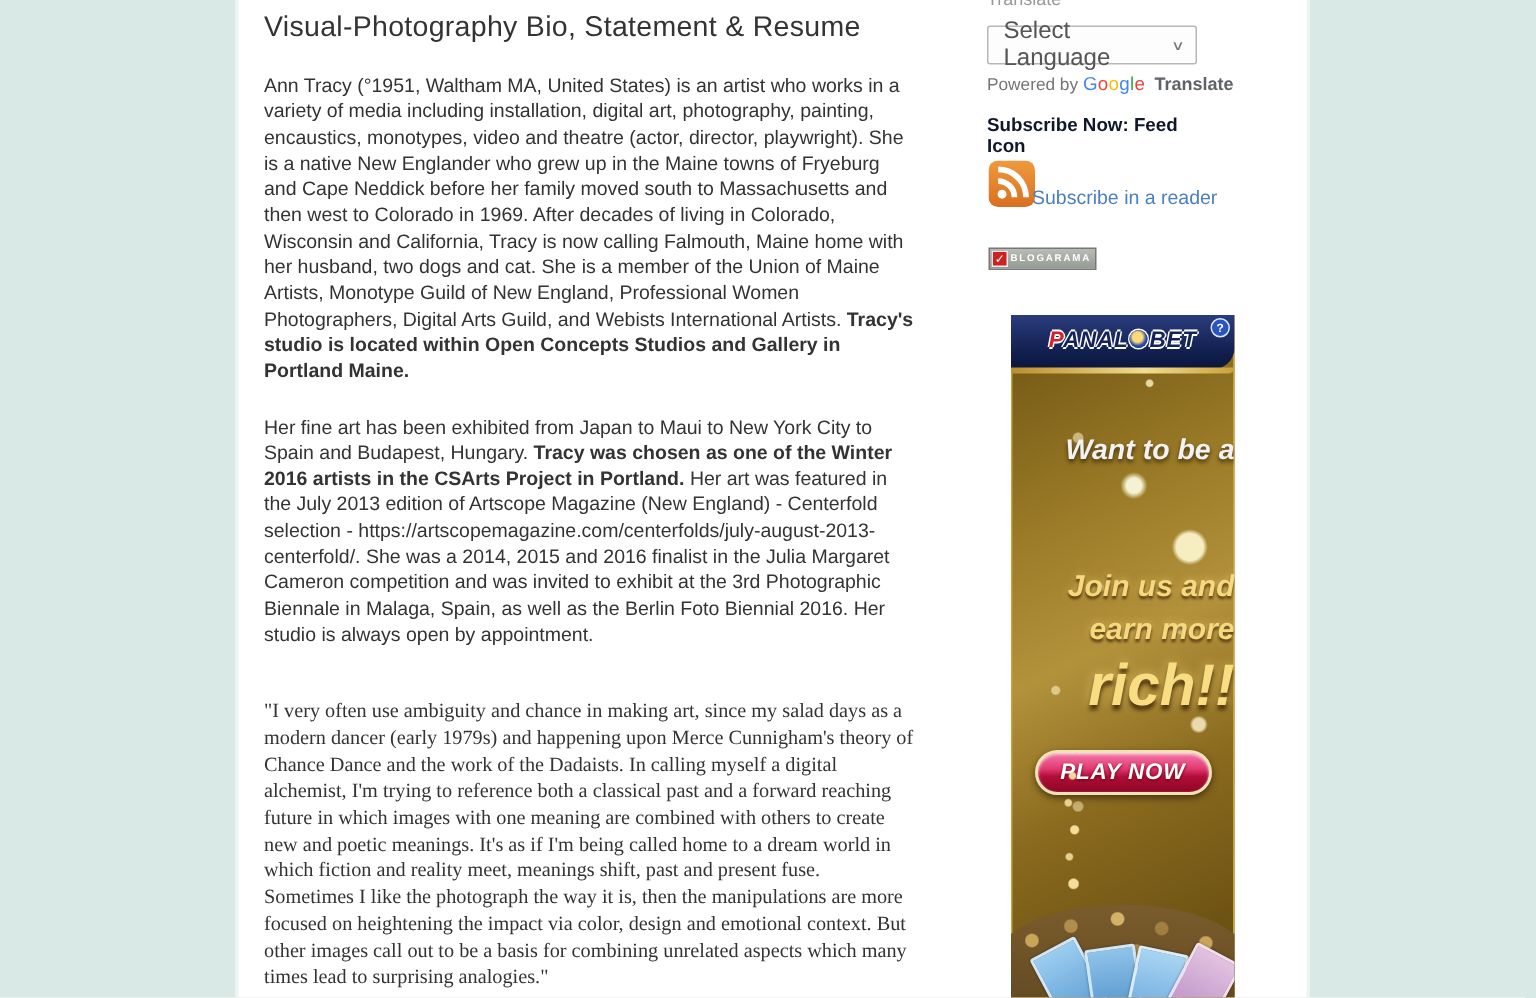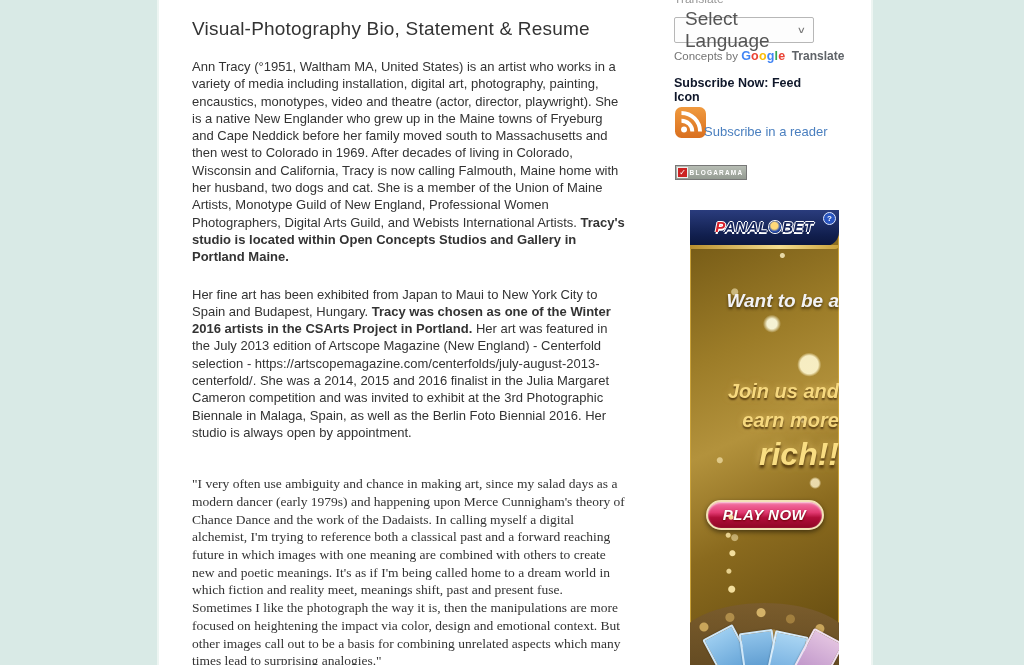--- a/index.html
+++ b/index.html
@@ -10,43 +10,43 @@
     position:relative;
   }
   .page{
     position:absolute;left:157px;top:0;width:716px;height:665px;
     background:#ffffff;
     border-left:2px solid #edf5f2;border-right:2px solid #edf5f2;
     box-sizing:border-box;
     display:flex;
   }
   
-  .main-col{width:434px;margin-left:33px;padding-top:12px;}
+  .main-col{width:434px;margin-left:17px;padding-top:2px;}
   .post-title{
     font-size:19px;font-weight:400;color:#333;margin:6px 0 18px;
     letter-spacing:.2px;
   }
   .para{color:#333;margin:0;}
   .para.sans{font-family:"Liberation Sans",sans-serif;font-size:13px;line-height:17.3px;}
   .para.serif{font-family:"Liberation Serif","DejaVu Serif",serif;font-size:13.5px;line-height:17.7px;}
   .para .b{font-weight:700;}
   
   .sidebar{position:relative;width:143px;margin-left:48px;height:665px;}
   .translate-label-clip{position:absolute;top:0;left:0;height:6px;overflow:hidden;width:100px;}
   .translate-label{display:block;margin-top:-8px;font-size:12px;color:#999;}
   .lang-select{
     position:absolute;top:17px;left:0;width:140px;height:26px;box-sizing:border-box;
     border:1px solid #b7b7b7;background:#fdfdfd;border-radius:2px;
     display:flex;align-items:center;justify-content:space-between;
     padding:0 8px 0 10px;cursor:pointer;
   }
-  .lang-select .val{font-size:19px;color:#555;}
+  .lang-select .val{font-size:16px;color:#555;}
   .lang-select .chev{font-size:9px;color:#777;transform:scaleX(1.4);}
   .powered{position:absolute;top:49px;left:0;font-size:11.5px;color:#757575;white-space:nowrap;}
-  .powered .gword{font-weight:700;font-size:12.5px;letter-spacing:.2px;}
+  .powered .gword{font-weight:400;font-size:12.5px;letter-spacing:.2px;}
   .powered .gtrans{font-weight:700;color:#5f6368;font-size:12px;margin-left:3px;}
   .subscribe-head{position:absolute;top:76px;left:0;font-size:12.5px;font-weight:700;color:#0f172a;}
   .feed-icon{position:absolute;top:107px;left:1px;width:31px;height:31px;display:block;cursor:pointer;}
   .subscribe-link{
     position:absolute;top:124px;left:30px;font-size:13px;color:#4a7fbf;
     text-decoration:none;cursor:pointer;white-space:nowrap;
   }
   .blogarama{
     position:absolute;top:165px;left:1px;width:72px;height:15px;box-sizing:border-box;
     border:1px solid #777;background:linear-gradient(#b7bdb4,#949b92);
@@ -101,21 +101,21 @@
   .ad-info{
     position:absolute;top:2px;right:3px;width:11px;height:11px;border-radius:50%;
     background:#2a55c0;border:1px solid #dfe8ff;color:#fff;font-size:8px;line-height:11px;
     text-align:center;font-weight:700;cursor:pointer;
   }
   .ad-line{position:absolute;left:0;right:0;text-align:right;font-style:italic;font-weight:700;white-space:nowrap;}
   .ad-want1{top:80px;font-size:19px;color:#f2f2f4;text-shadow:0 2px 3px rgba(40,25,0,.75);}
   .ad-want2{top:113px;font-size:21px;color:#f2f2f4;text-shadow:0 2px 3px rgba(40,25,0,.75);}
   .ad-join1{top:170px;font-size:20px;color:#f6d87e;text-shadow:0 2px 2px rgba(60,35,0,.8),0 0 6px rgba(255,220,130,.5);}
   .ad-join2{top:199px;font-size:20px;color:#f6d87e;text-shadow:0 2px 2px rgba(60,35,0,.8),0 0 6px rgba(255,220,130,.5);}
-  .ad-join3{top:226px;font-size:32px;color:#f9dd82;text-shadow:0 3px 3px rgba(60,35,0,.85),0 0 8px rgba(255,220,130,.6);}
+  .ad-join3{top:226px;font-size:39px;color:#f9dd82;text-shadow:0 3px 3px rgba(60,35,0,.85),0 0 8px rgba(255,220,130,.6);}
   .ad-cta{
     position:absolute;top:290px;left:50%;transform:translateX(-50%);
     width:118px;height:30px;border-radius:16px;box-sizing:border-box;
     border:2px solid #f2e2b8;
     background:linear-gradient(#f478a8 0%,#e23a72 40%,#b10e3a 60%,#8f0625 100%);
     box-shadow:0 2px 5px rgba(0,0,0,.5), inset 0 1px 2px rgba(255,255,255,.7);
     color:#fff;font-style:italic;font-weight:700;font-size:15px;letter-spacing:.5px;
     text-align:center;line-height:26px;text-shadow:0 1px 2px #600;cursor:pointer;
   }
   .ad-money{position:absolute;bottom:0;left:0;right:0;height:95px;}
@@ -170,21 +170,21 @@
     <div class="translate-label-clip">
       <span class="translate-label">Translate</span>
     </div>
 
     <div class="lang-select">
       <span class="val">Select Language</span>
       <span class="chev">∨</span>
     </div>
 
     <div class="powered">
-      <span>Concepts by</span>
+      <span>Powered by</span>
       <span class="gword"><span style="color: rgb(66, 133, 244);">G</span><span style="color: rgb(234, 67, 53);">o</span><span style="color: rgb(251, 188, 5);">o</span><span style="color: rgb(66, 133, 244);">g</span><span style="color: rgb(52, 168, 83);">l</span><span style="color: rgb(234, 67, 53);">e</span></span>
       <span class="gtrans">Translate</span>
     </div>
 
     <div class="subscribe-head">Subscribe Now: Feed Icon</div>
 
     <svg class="feed-icon" viewBox="0 0 24 24">
       <defs>
         <linearGradient id="rssg" x1="0" y1="0" x2="0" y2="1">
           <stop offset="0" stop-color="#f09a3e"></stop>

